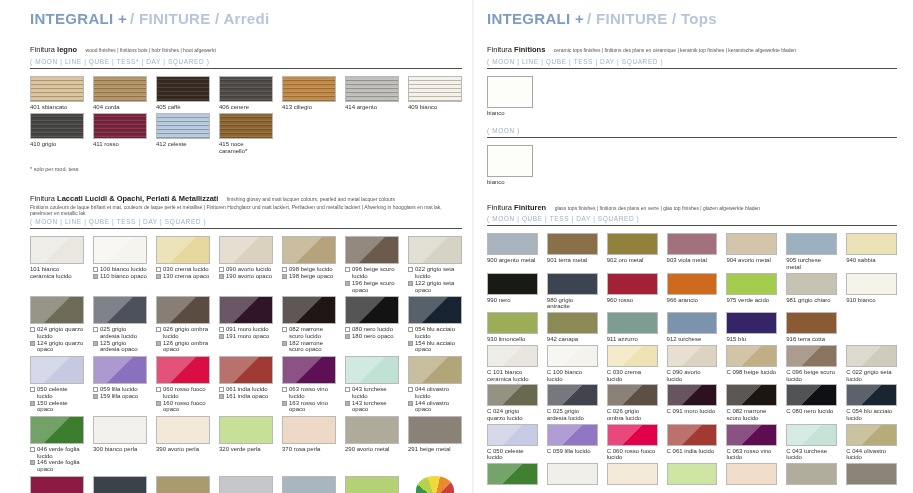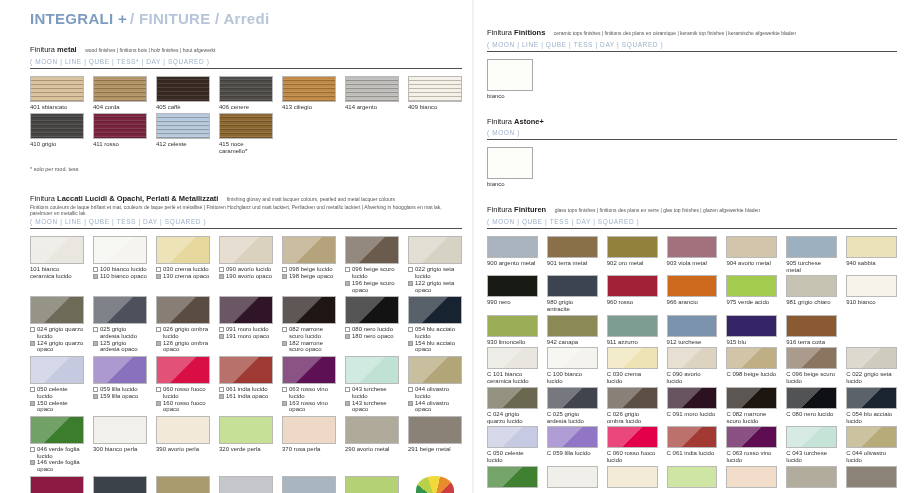--- a/index.html
+++ b/index.html
@@ -45,21 +45,21 @@
 
 <div class="gutter"></div>
 
 <div class="page" id="pl">
   <div class="ptitle">
     <span class="tb">INTEGRALI +</span><span class="tr">/ FINITURE / Arredi</span>
   </div>
 
   <div class="section">
     <div class="shead">
-      <span class="sname">Finitura </span><span class="sbold">metal</span>
+      <span class="sname">Finitura </span><span class="sbold">legno</span>
       <span class="tag">wood finishes | finitions bois | holz finishes | hout afgewerkt</span>
     </div>
     <div class="models">( MOON | LINE | QUBE | TESS* | DAY | SQUARED )</div>
     <div class="rule"></div>
     <div class="grid legno">
         <div class="cell">
           <div class="sw wood" style="--c: #d9c29c;"></div>
           <div class="lab">
             <div class="ln">
               <span>401 sbiancato</span>
@@ -510,36 +510,36 @@
           <div class="sw" style="--c: #b4d275;"></div>
         </div>
         <div class="cell">
           <div class="sw ral"></div>
         </div>
       </div>
   </div>
 </div>
 
 <div class="page" id="pr">
+  <div class="ptitle">
+    <span class="tb">INTEGRALI +</span><span class="tr">/ FINITURE / Tops</span>
+  </div>
 
   <div class="section">
     <div class="shead">
       <span class="sname">Finitura </span><span class="sbold">Finitions</span>
       <span class="tag">ceramic tops finishes | finitions des plans en céramique | keramik top finishes | keramische afgewerkte bladen</span>
     </div>
     <div class="models">( MOON | LINE | QUBE | TESS | DAY | SQUARED )</div>
     <div class="rule"></div>
     <div class="bigsw"></div>
     <div class="biglab">bianco</div>
   </div>
 
   <div class="section">
-    <div class="shead">
-      <span class="sname">Finitura </span><span class="sbold">Astone+</span>
-    </div>
     <div class="models">( MOON )</div>
     <div class="rule"></div>
     <div class="bigsw"></div>
     <div class="biglab">bianco</div>
   </div>
 
   <div class="section">
     <div class="shead">
       <span class="sname">Finitura </span><span class="sbold">Finituren</span>
       <span class="tag">glass tops finishes | finitions des plans en verre | glas top finishes | glazen afgewerkte bladen</span>

